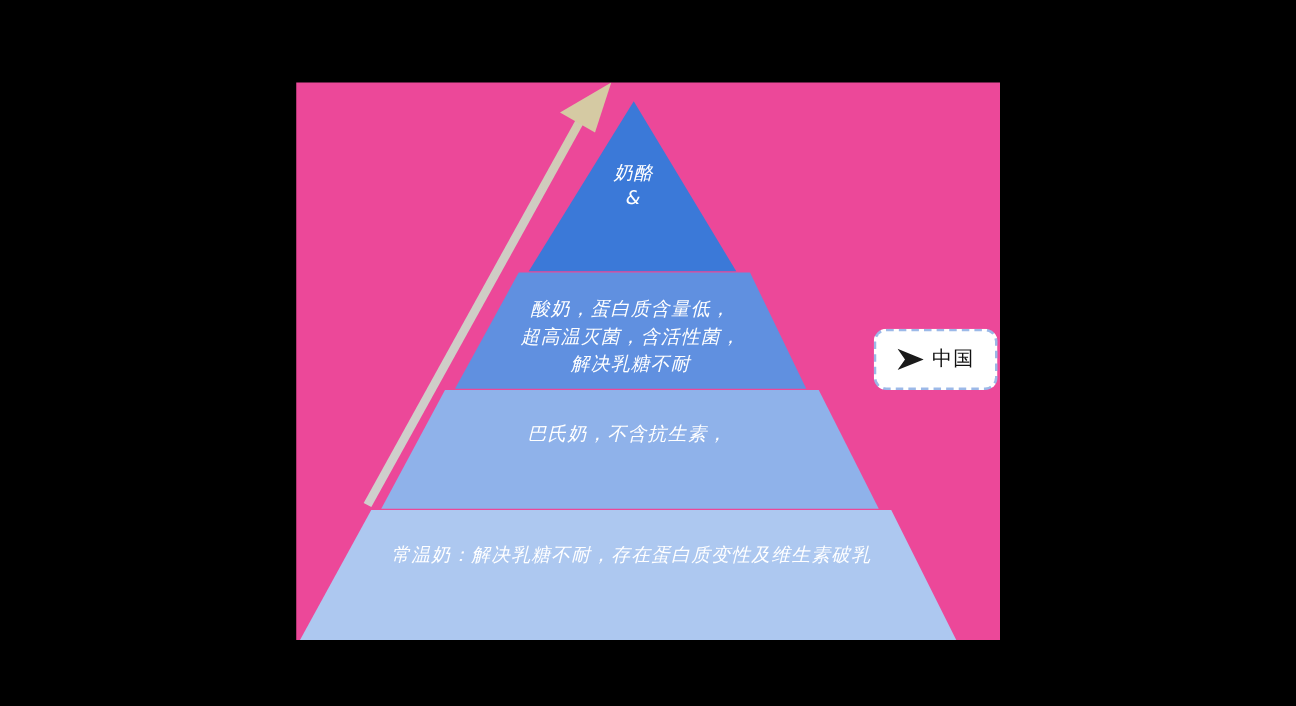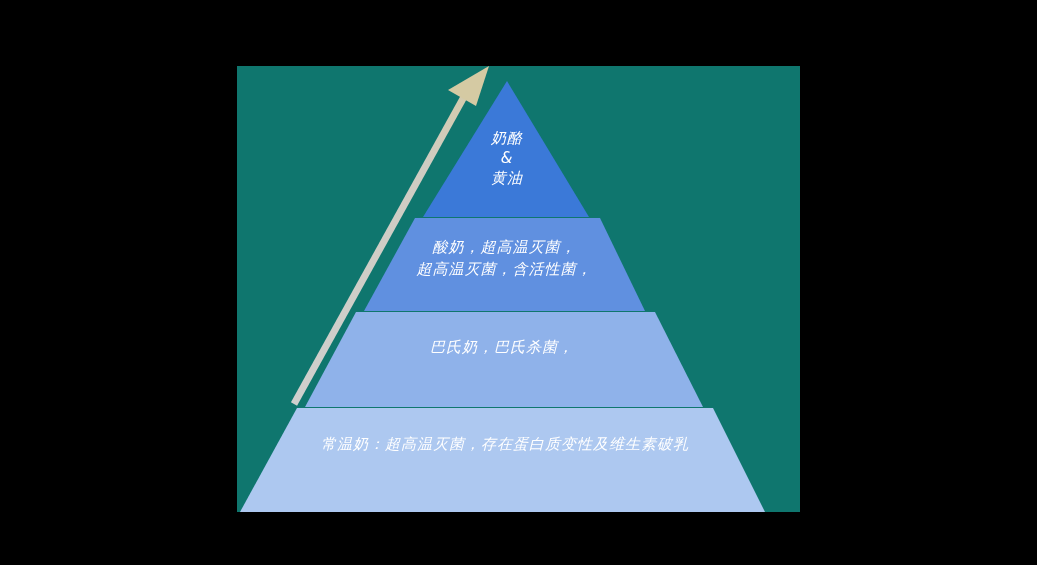--- a/index.html
+++ b/index.html
@@ -16,21 +16,21 @@
     width: 1037px;
     height: 565px;
     background: #000000;
   }
   .panel {
     position: absolute;
     left: 237px;
     top: 66px;
     width: 563px;
     height: 446px;
-    background: #0f766e;
+    background: #ec4899;
   }
   .pyramid-svg {
     position: absolute;
     left: 0;
     top: 0;
     width: 563px;
     height: 446px;
   }
   .tier-text {
     position: absolute;
@@ -88,31 +88,37 @@
 
       <polygon points="270,15 186,151 352,151" fill="#3b79d8"></polygon>
       <polygon points="178,152 363,152 408,245 127,245" fill="#6090e0"></polygon>
       <polygon points="119,246 418,246 466,341 68,341" fill="#8fb2ea"></polygon>
       <polygon points="60,342 476,342 528,446 3,446" fill="#adc8f0"></polygon>
     </svg>
 
     <div class="tier-text t1">
       <span class="line">奶酪</span>
       <span class="line">&amp;</span>
-      <span class="line">黄油</span>
     </div>
 
     <div class="tier-text t2">
-      <span class="line">酸奶，超高温灭菌，</span>
+      <span class="line">酸奶，蛋白质含量低，</span>
       <span class="line">超高温灭菌，含活性菌，</span>
+      <span class="line">解决乳糖不耐</span>
     </div>
 
     <div class="tier-text t3">
-      <span class="line">巴氏奶，巴氏杀菌，</span>
+      <span class="line">巴氏奶，不含抗生素，</span>
     </div>
 
     <div class="tier-text t4">
-      <span class="line">常温奶：超高温灭菌，存在蛋白质变性及维生素破乳</span>
+      <span class="line">常温奶：解决乳糖不耐，存在蛋白质变性及维生素破乳</span>
     </div>
 
+    <div class="callout">
+      <svg class="callout-icon" width="21" height="19" viewBox="0 0 21 19" xmlns="http://www.w3.org/2000/svg">
+        <polygon points="0,1 21,9.5 0,18 6,9.5" fill="#1a1a1a"></polygon>
+      </svg>
+      <span class="callout-label">中国</span>
+    </div>
 
   </div>
 </div>
 
 </body></html>

